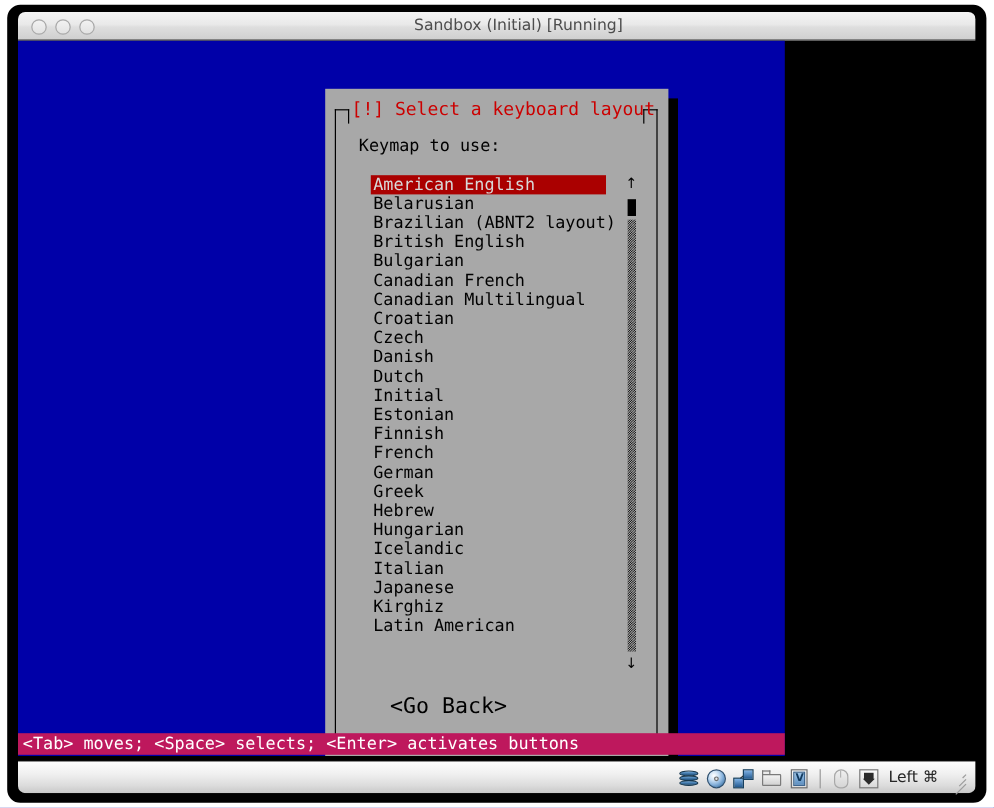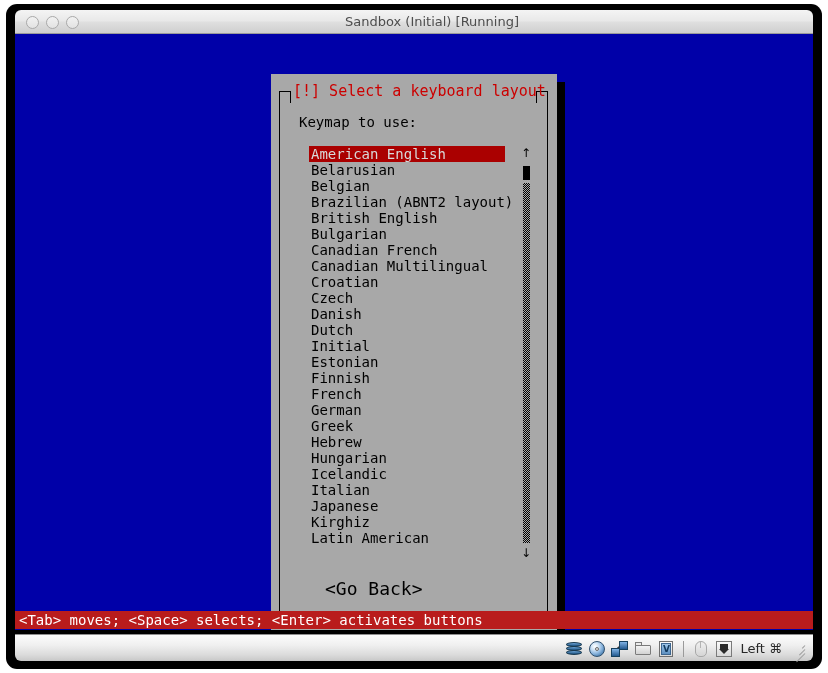--- a/index.html
+++ b/index.html
@@ -64,21 +64,21 @@
     font-size: 13px;
     color: #4d4d4d;
     padding-left: 18px;
   }
 
   
   .console {
     position: absolute;
     left: 9px;
     top: 30px;
-    width: 798px;
+    width: 639px;
     height: 596px;
     background: #0000a8;
     overflow: hidden;
     font-family: "DejaVu Sans Mono", monospace;
   }
 
   
   .dialog-shadow {
     position: absolute;
     left: 264px;
@@ -246,21 +246,21 @@
   .status-line {
     position: absolute;
     left: 0;
     top: 577px;
     width: 798px;
     height: 18px;
     line-height: 18px;
     font-family: "DejaVu Sans Mono", monospace;
     font-size: 14px;
     color: #ffffff;
-    background: #b91c1c;
+    background: #be185d;
     white-space: pre;
     padding-left: 4px;
     box-sizing: border-box;
   }
 
   
   .tray {
     position: absolute;
     left: 9px;
     top: 630px;
@@ -483,21 +483,20 @@
       <div class="dlg-tee-left-v"></div>
       <div class="dlg-tee-right-h"></div>
       <div class="dlg-tee-right-v"></div>
 
       <div class="dlg-title">[!] Select a keyboard layout</div>
       <div class="dlg-prompt">Keymap to use:</div>
 
       <div class="list" id="layout-list">
           <div class="list-item selected">American English</div>
           <div class="list-item">Belarusian</div>
-          <div class="list-item">Belgian</div>
           <div class="list-item">Brazilian (ABNT2 layout)</div>
           <div class="list-item">British English</div>
           <div class="list-item">Bulgarian</div>
           <div class="list-item">Canadian French</div>
           <div class="list-item">Canadian Multilingual</div>
           <div class="list-item">Croatian</div>
           <div class="list-item">Czech</div>
           <div class="list-item">Danish</div>
           <div class="list-item">Dutch</div>
           <div class="list-item">Initial</div>

